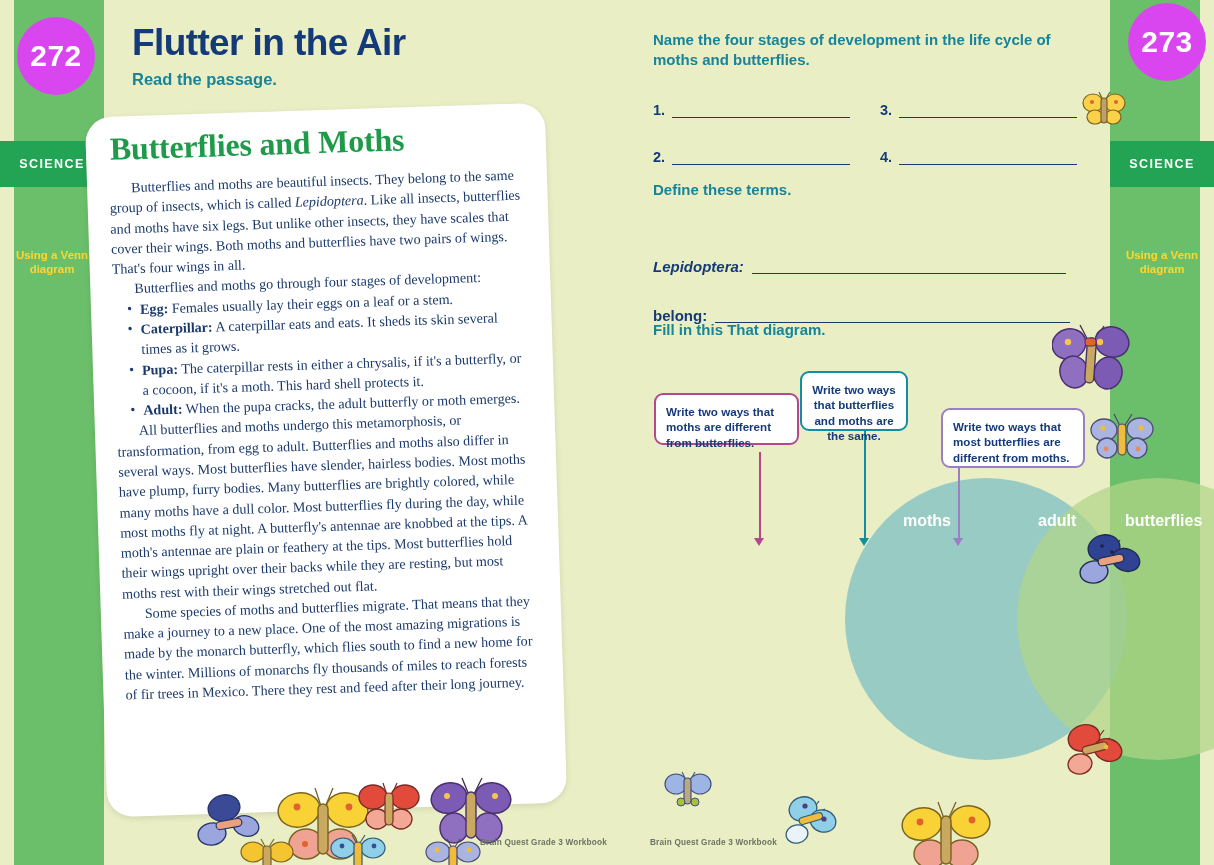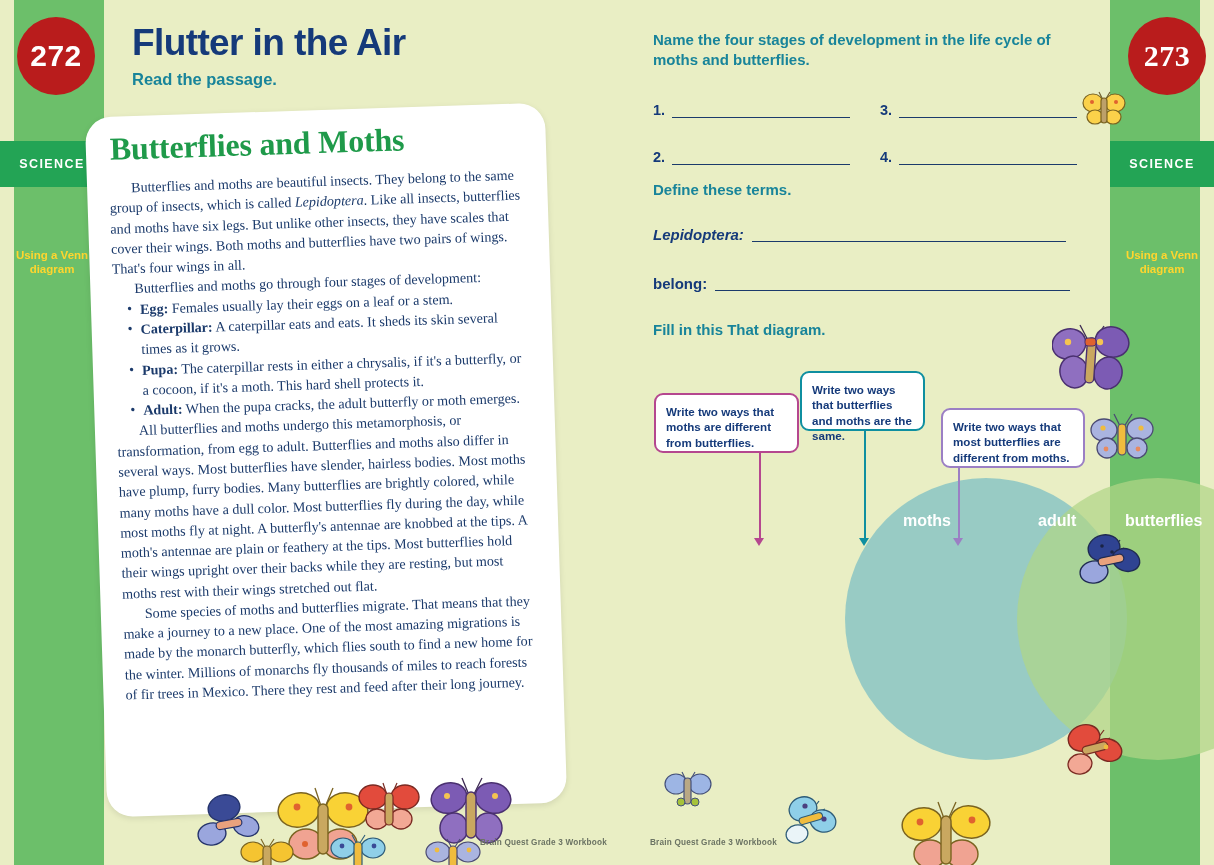--- a/index.html
+++ b/index.html
@@ -21,25 +21,25 @@
   .subject-band{position:absolute;height:46px;background:#23a455;left:0;right:0;}
   .subject-band span{
     display:block;color:#ffffff;font-weight:bold;font-size:12.5px;
     letter-spacing:1.4px;text-align:center;line-height:46px;
   }
   .rail.left .subject-band{top:141px;}
   .rail.right .subject-band{top:141px;}
 
   .page-bubble{
     position:absolute;width:78px;height:78px;border-radius:50%;
-    background:#b91c1c;color:#fff;font-weight:bold;font-size:30px;
+    background:#d946ef;color:#fff;font-weight:bold;font-size:30px;
     display:flex;align-items:center;justify-content:center;letter-spacing:0.5px;
   }
   .rail.left .page-bubble{left:17px;top:17px;}
-  .rail.right .page-bubble{left:18px;top:17px;font-family:Liberation Serif, serif;}
+  .rail.right .page-bubble{left:18px;top:3px;}
 
   .skill{
     position:absolute;left:0;right:0;top:248px;text-align:center;
     color:#ffd62e;font-size:11.5px;font-weight:bold;line-height:14px;
   }
 
   
   .left-head{position:absolute;left:132px;top:24px;width:430px;}
   .title{
     color:#153a7a;font-weight:bold;font-size:37px;letter-spacing:-0.6px;
@@ -80,21 +80,21 @@
   }
   .q1{left:653px;top:30px;width:400px;}
   .q2{left:653px;top:180px;}
   .q3{left:653px;top:320px;}
 
   .blank-row{position:absolute;display:flex;align-items:flex-end;}
   .blank-num{color:#153a7a;font-weight:bold;font-size:14.5px;margin-right:7px;line-height:1;}
   .blank-line{border-bottom:1.6px solid #1b3a6b;height:1px;}
 
   .term-row{position:absolute;display:flex;align-items:flex-end;}
-  .term-label{color:#153a7a;font-weight:bold;font-size:15px;margin-right:8px;line-height:1;}
+  .term-label{color:#153a7a;font-weight:bold;font-size:15px;margin-right:8px;line-height:1;margin-top:32px;}
   .term-label.it{font-style:italic;}
 
   
   .venn{position:absolute;left:845px;top:478px;}
   .circle{position:absolute;width:282px;height:282px;border-radius:50%;}
   .c-left{left:0;top:0;background:rgba(120,190,196,0.72);}
   .c-right{left:172px;top:0;background:rgba(176,214,135,0.72);}
   .venn-label{
     position:absolute;color:#ffffff;font-weight:bold;font-size:16px;white-space:nowrap;
   }
@@ -207,22 +207,22 @@
 
   <div class="leader" style="left:759px;top:452px;height:88px;background:#b5478f;"></div>
   <div class="arrowhead" style="left:754px;top:538px;border-top:8px solid #b5478f;"></div>
 
   <div class="leader" style="left:864px;top:430px;height:110px;background:#0f8fa0;"></div>
   <div class="arrowhead" style="left:859px;top:538px;border-top:8px solid #0f8fa0;"></div>
 
   <div class="leader" style="left:958px;top:467px;height:73px;background:#9b7fc4;"></div>
   <div class="arrowhead" style="left:953px;top:538px;border-top:8px solid #9b7fc4;"></div>
 
-  <div class="callout" style="left:654px;top:393px;width:145px;height:60px;border-color:#b5478f;">Write two ways that moths are different from butterflies.</div>
-  <div class="callout" style="left:800px;top:371px;width:125px;height:60px;border-color:#0f8fa0;">Write two ways that butterflies and moths are the same.</div>
+  <div class="callout" style="left:654px;top:393px;width:145px;height:52px;border-color:#b5478f;">Write two ways that moths are different from butterflies.</div>
+  <div class="callout" style="left:800px;top:371px;width:108px;height:60px;border-color:#0f8fa0;text-align:center;">Write two ways that butterflies and moths are the same.</div>
   <div class="callout" style="left:941px;top:408px;width:144px;height:60px;border-color:#9b7fc4;">Write two ways that most butterflies are different from moths.</div>
 
   <svg class="bfly" style="left:1082px;top:88px;" width="44" height="42" viewBox="0 0 44 42">
     <g stroke="#6b5a2a" stroke-width="1.1" fill="none">
         <path d="M22 14 L17 4"></path>
         <path d="M22 14 L28 4"></path>
       </g>
     <ellipse cx="11" cy="15" rx="10" ry="9" fill="#fbd14a" stroke="#7a6320" stroke-width="1.2"></ellipse>
     <ellipse cx="33" cy="15" rx="10" ry="9" fill="#fbd14a" stroke="#7a6320" stroke-width="1.2"></ellipse>
     <ellipse cx="13" cy="29" rx="8" ry="7" fill="#fbd14a" stroke="#7a6320" stroke-width="1.2"></ellipse>

